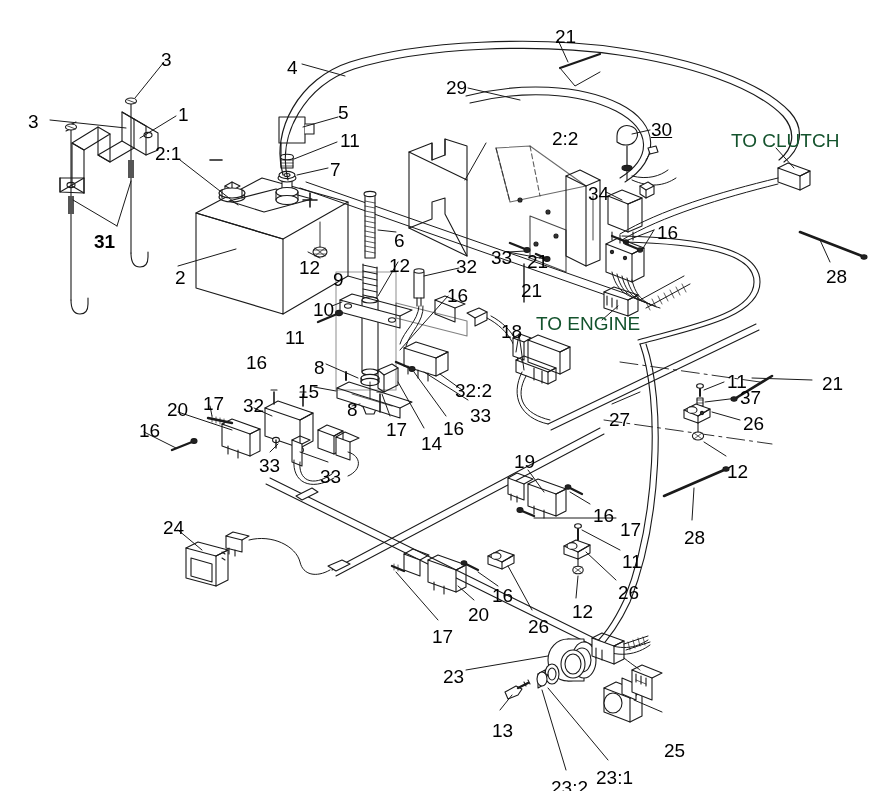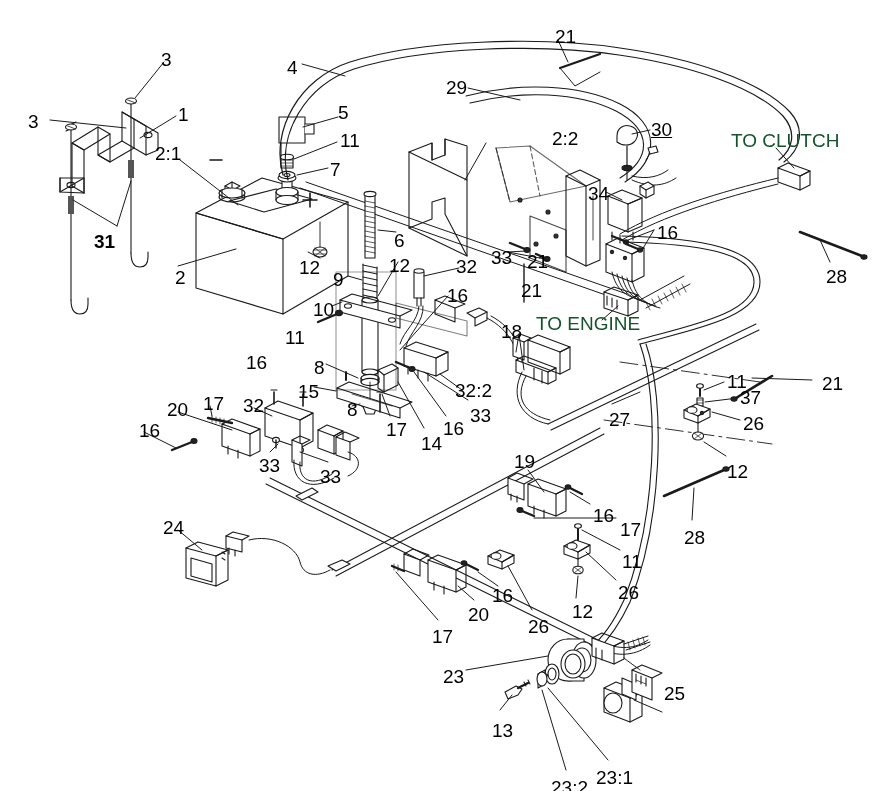--- a/index.html
+++ b/index.html
@@ -678,21 +678,21 @@
       <div class="callout" style="left: 622px; top: 552px;">11</div>
       <div class="callout" style="left: 618px; top: 583px;">26</div>
       <div class="callout" style="left: 572px; top: 602px;">12</div>
       <div class="callout" style="left: 163px; top: 518px;">24</div>
       <div class="callout" style="left: 432px; top: 627px;">17</div>
       <div class="callout" style="left: 468px; top: 605px;">20</div>
       <div class="callout" style="left: 492px; top: 586px;">16</div>
       <div class="callout" style="left: 528px; top: 617px;">26</div>
       <div class="callout" style="left: 443px; top: 667px;">23</div>
       <div class="callout" style="left: 492px; top: 721px;">13</div>
-      <div class="callout" style="left: 664px; top: 684px;">25</div>
+      <div class="callout" style="left: 664px; top: 741px;">25</div>
       <div class="callout" style="left: 596px; top: 768px;">23:1</div>
       <div class="callout" style="left: 551px; top: 778px;">23:2</div>
     </div>
   <div id="dest-layer">
       <div class="dest" style="left: 731px; top: 131px;">TO CLUTCH</div>
       <div class="dest" style="left: 536px; top: 314px;">TO ENGINE</div>
     </div>
 
 </div>
 

